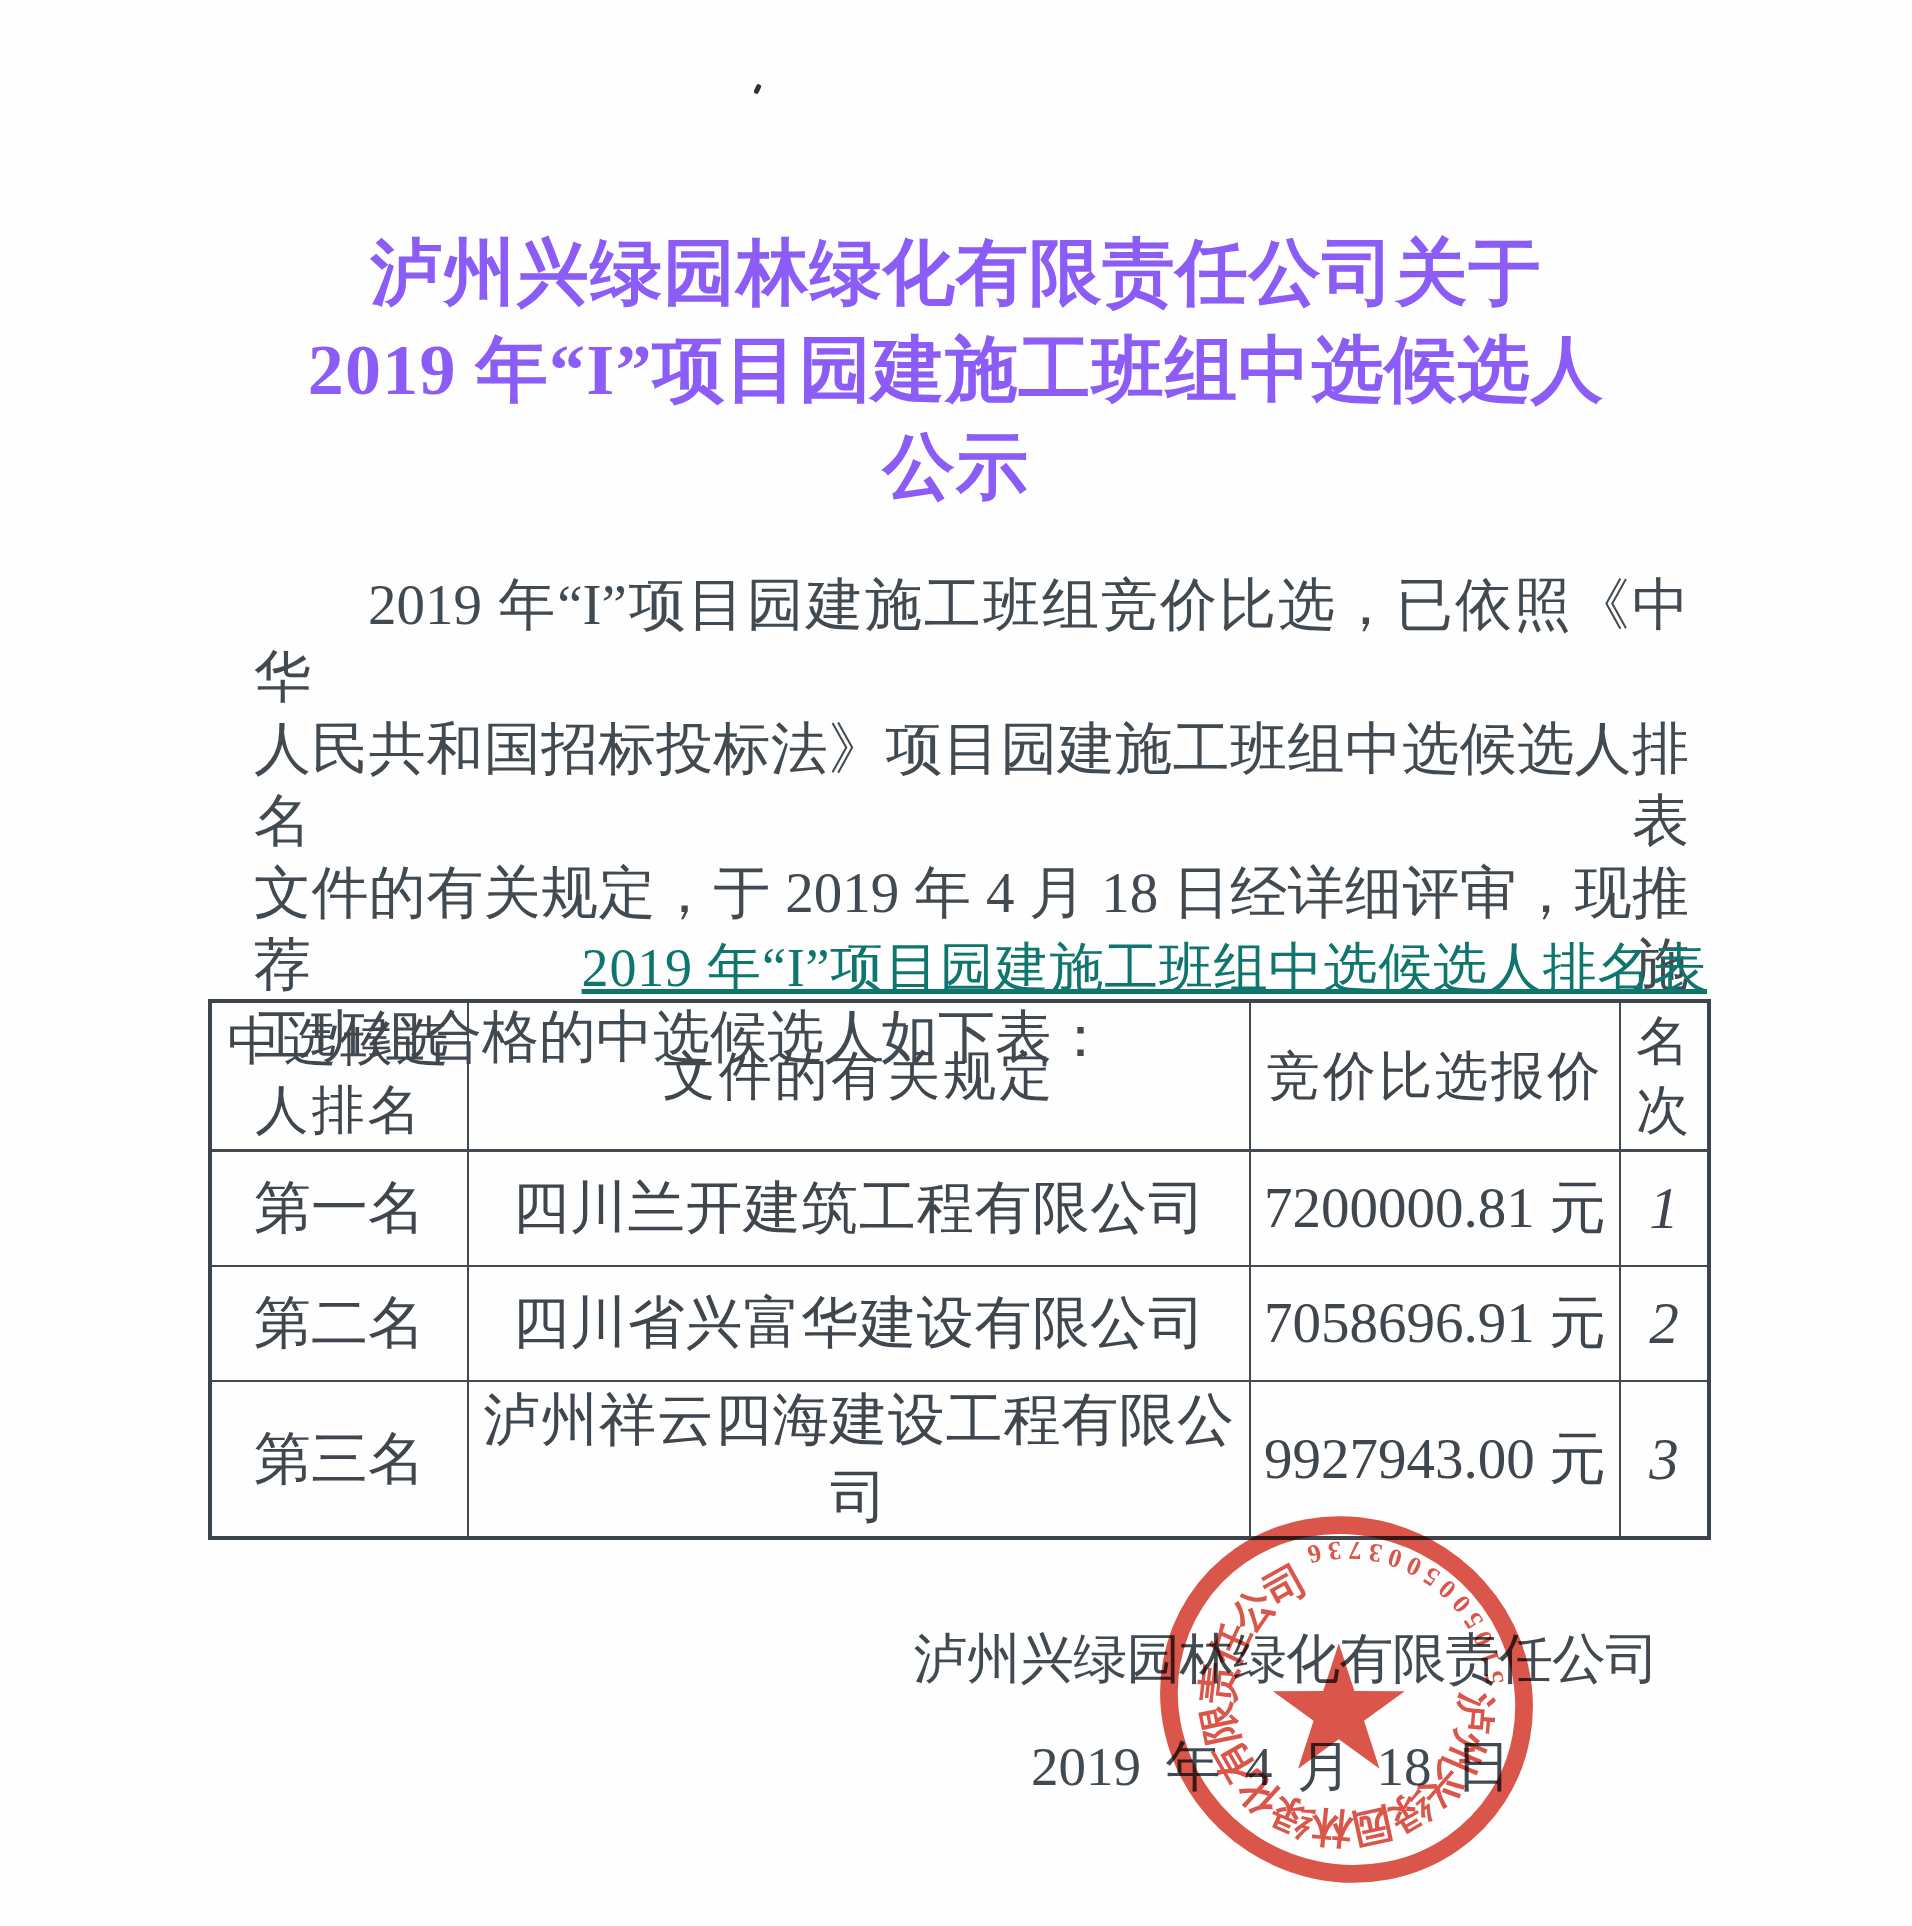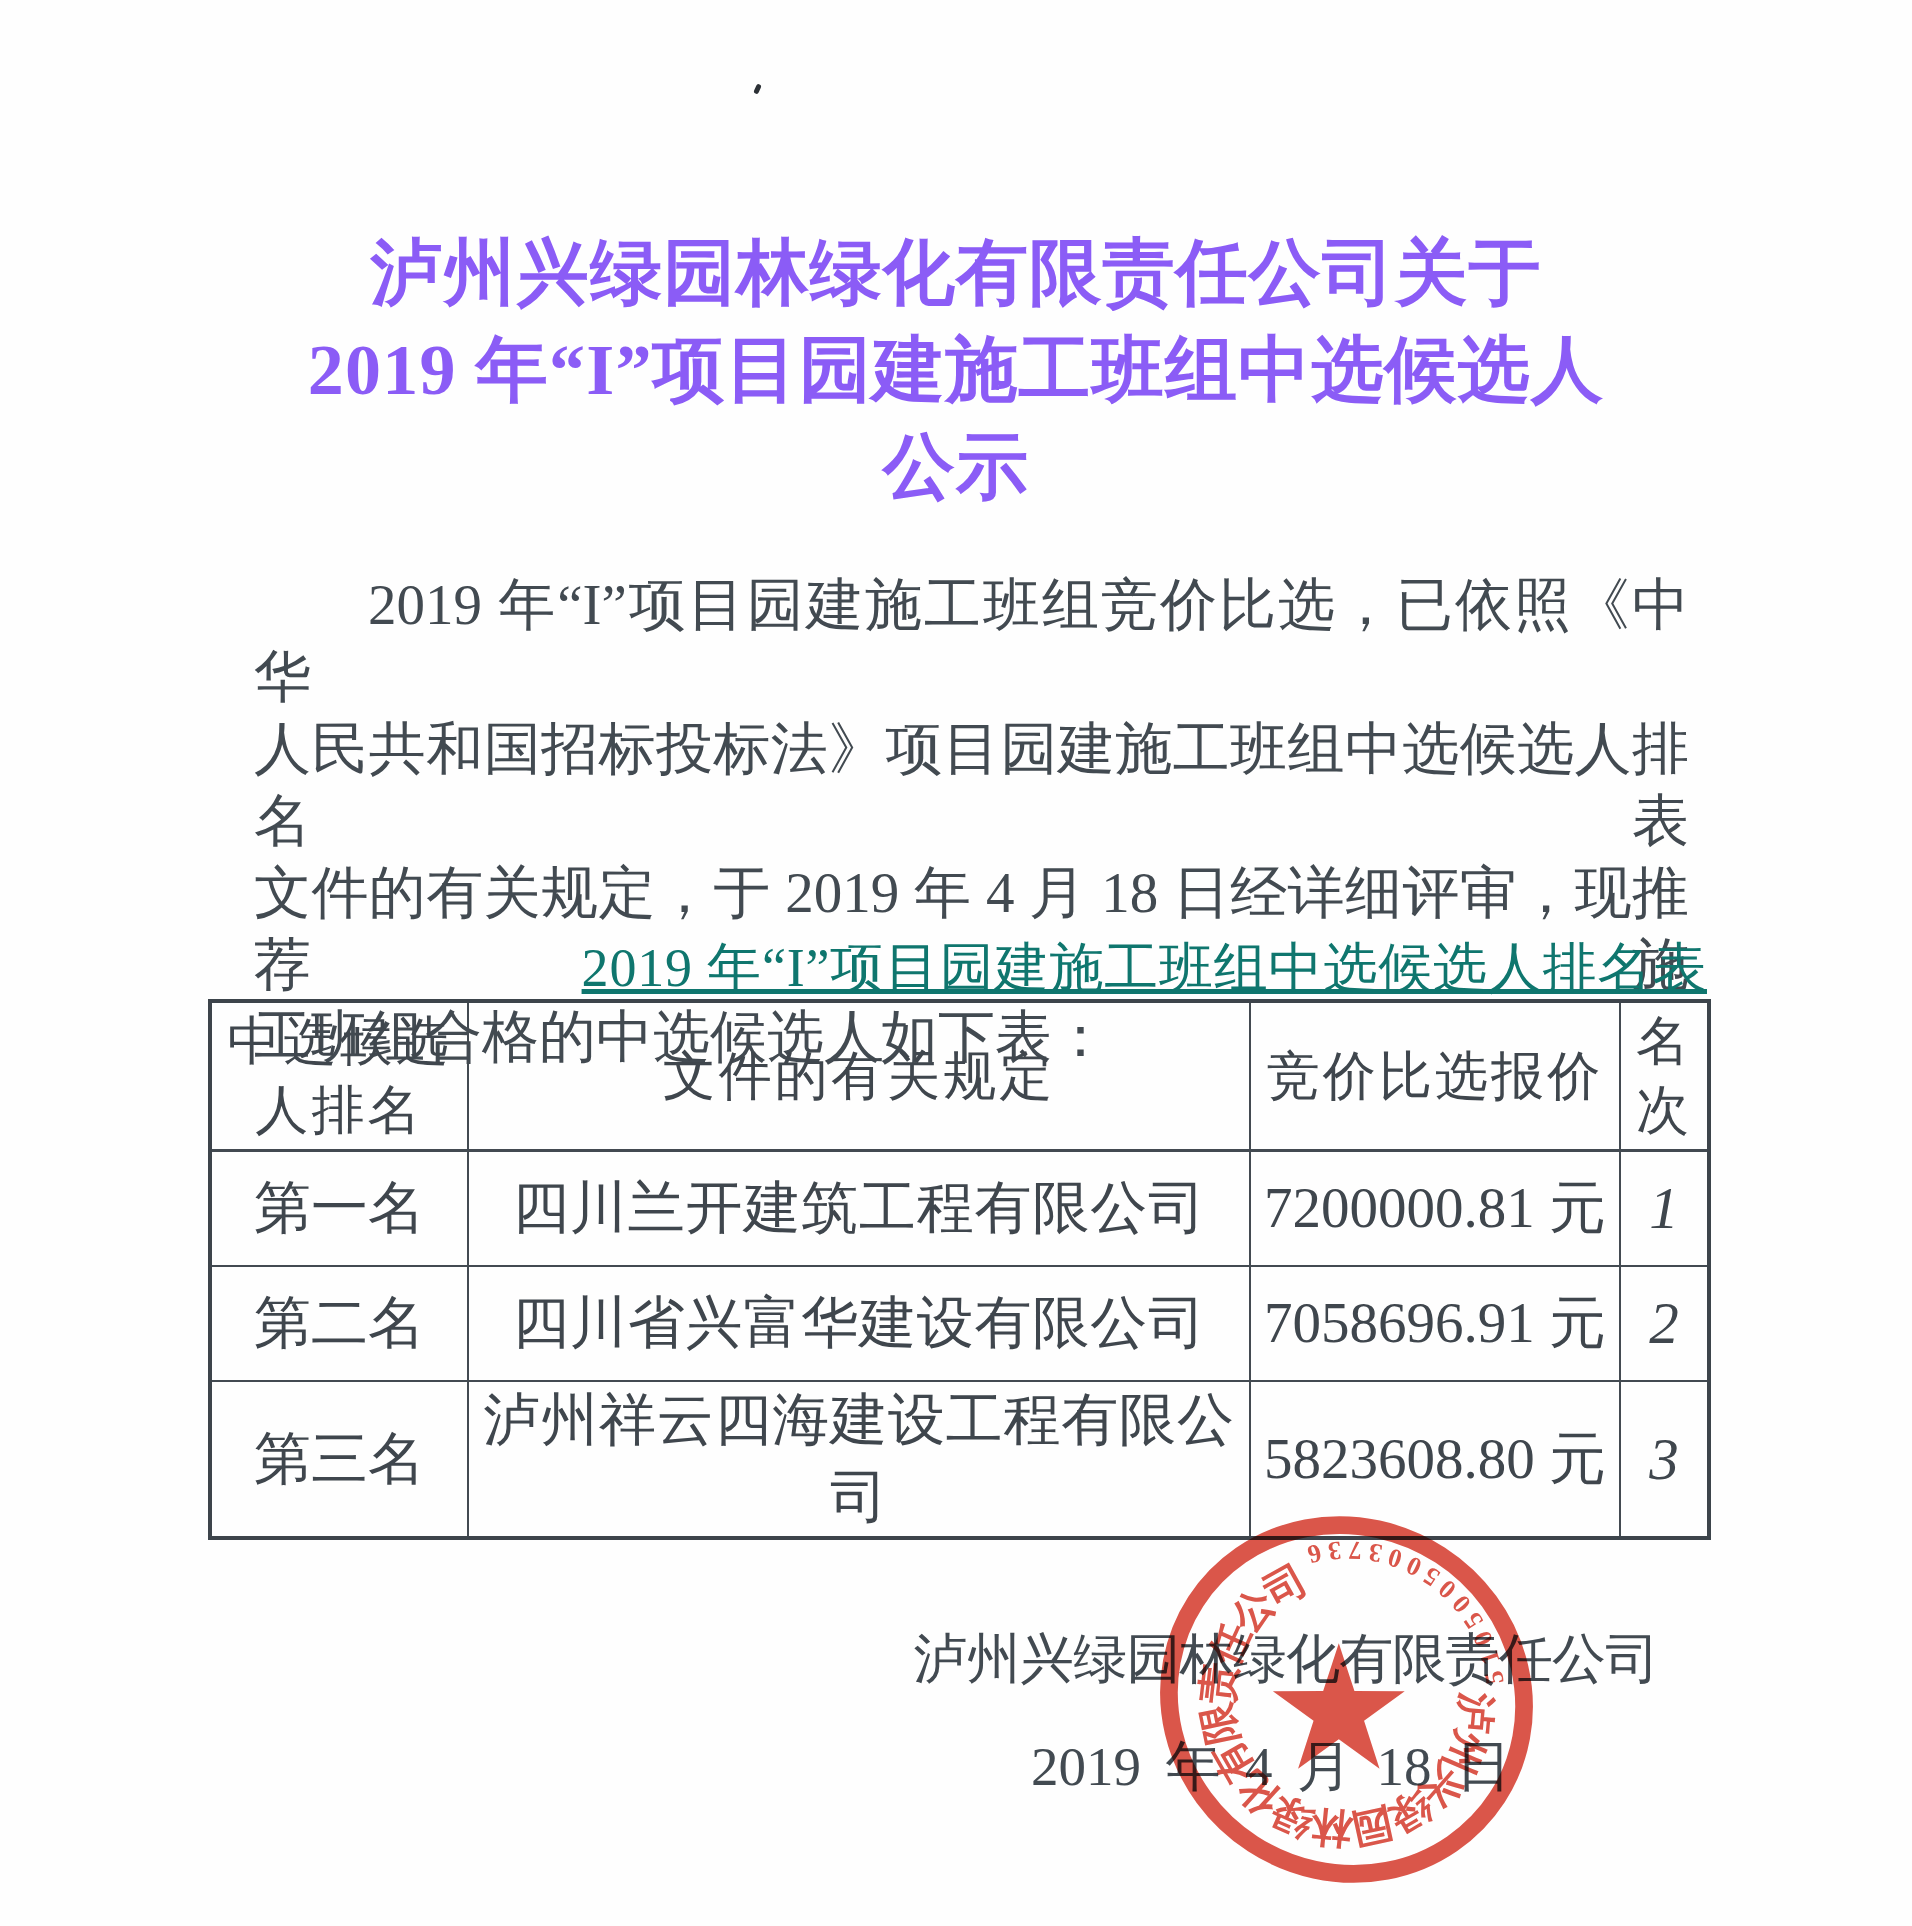--- a/index.html
+++ b/index.html
@@ -141,21 +141,21 @@
       </tr>
       <tr>
         <td>第二名</td>
         <td class="comp">四川省兴富华建设有限公司</td>
         <td>7058696.91 元</td>
         <td class="pos">2</td>
       </tr>
       <tr>
         <td>第三名</td>
         <td class="comp">泸州祥云四海建设工程有限公司</td>
-        <td>5823608.80 元</td>
+        <td>9927943.00 元</td>
         <td class="pos">3</td>
       </tr>
     </tbody>
   </table>
 
   <div class="sig-company">泸州兴绿园林绿化有限责任公司</div>
   <div class="sig-date">2019 年 4 月 18 日</div>
 
   <svg class="stamp" viewBox="-520 -500 1040 1000" xmlns="http://www.w3.org/2000/svg">
     <g transform="rotate(-147)">

